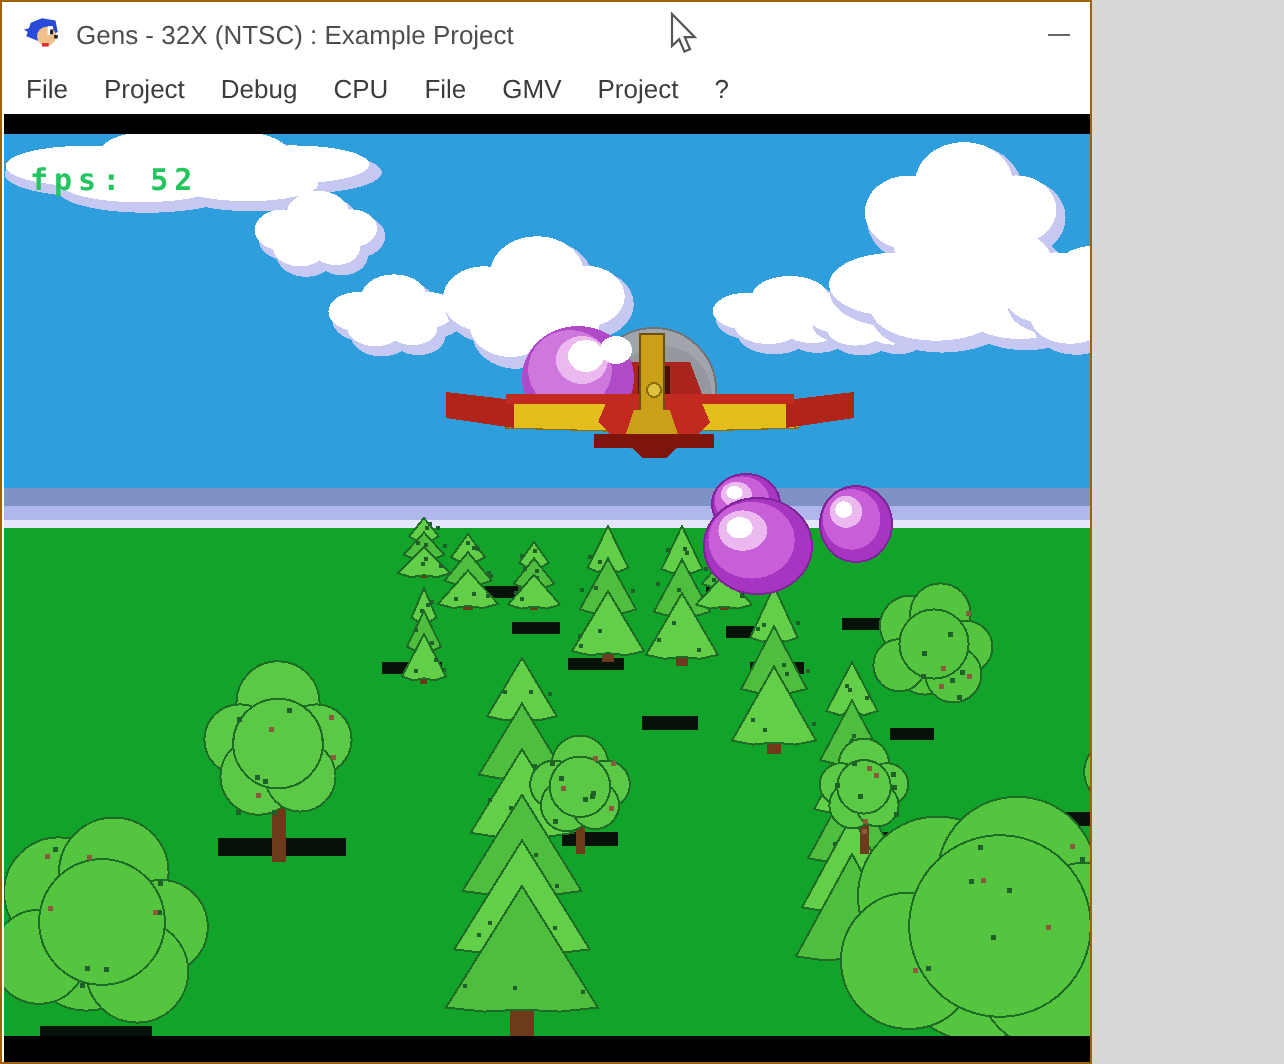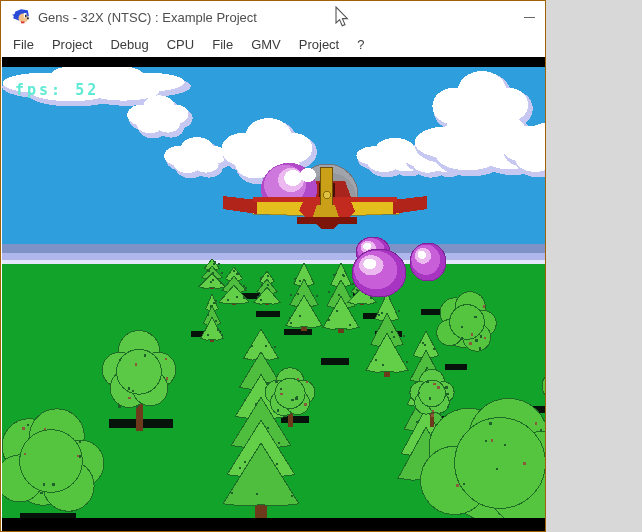--- a/index.html
+++ b/index.html
@@ -564,20 +564,20 @@
         <ellipse cx="369.4" cy="208.3" rx="12.2" ry="10.1" fill="#EBB9EF"></ellipse>
         <ellipse cx="367.8" cy="206.9" rx="6.5" ry="5.3" fill="#FFFFFF"></ellipse>
         <ellipse cx="426" cy="205" rx="18" ry="19" fill="#A835C2" stroke="#7d2596" stroke-width="1"></ellipse>
         <ellipse cx="423.8" cy="202.7" rx="14.4" ry="15.2" fill="#C95FD8"></ellipse>
         <ellipse cx="421.0" cy="198.9" rx="8.1" ry="8.0" fill="#EBB9EF"></ellipse>
         <ellipse cx="419.9" cy="197.8" rx="4.3" ry="4.2" fill="#FFFFFF"></ellipse>
       </svg>
     <div id="topbar" class="bar"></div>
     <div id="bottombar" class="bar"></div>
     <div id="rightcol"></div>
-    <span id="fps" style="color: #5eead4;">fps: 52</span>
+    <span id="fps" style="color: #22c55e;">fps: 52</span>
   </div>
 
   <svg id="cursor" width="14" height="22" viewBox="0 0 14 22">
     <path d="M1,1 L1,17 L4.6,13.6 L7.2,19.8 L10,18.6 L7.4,12.6 L12.4,12.6 Z" fill="#ffffff" stroke="#555" stroke-width="1.1"></path>
   </svg>
 
 </div>
 
 </body></html>

